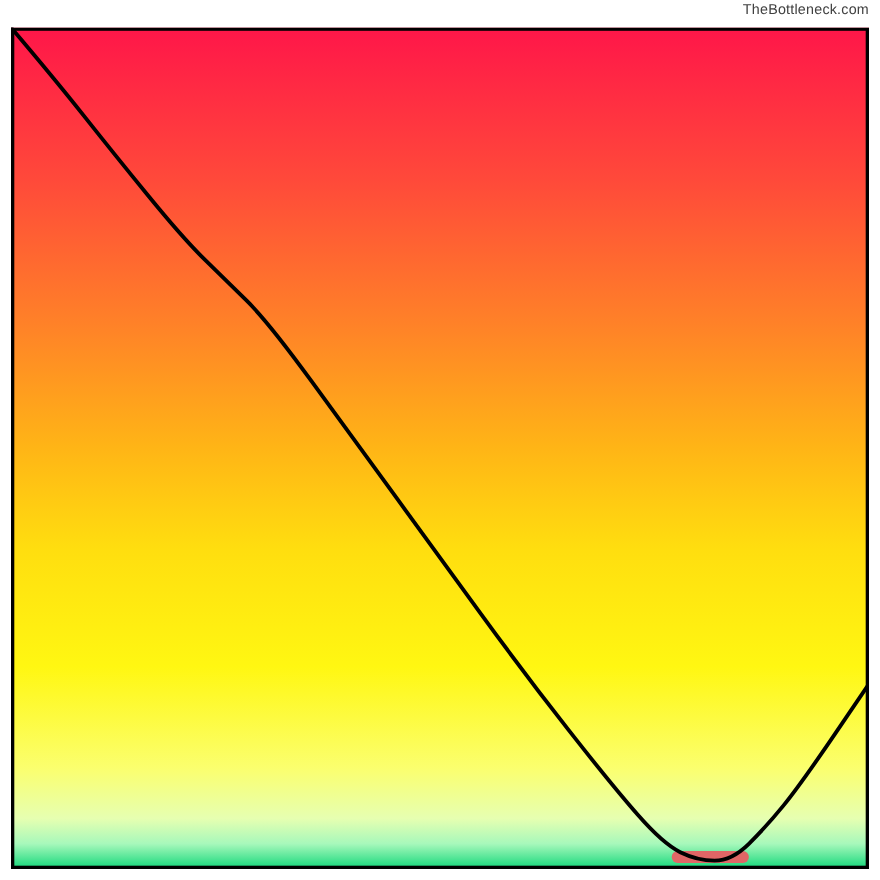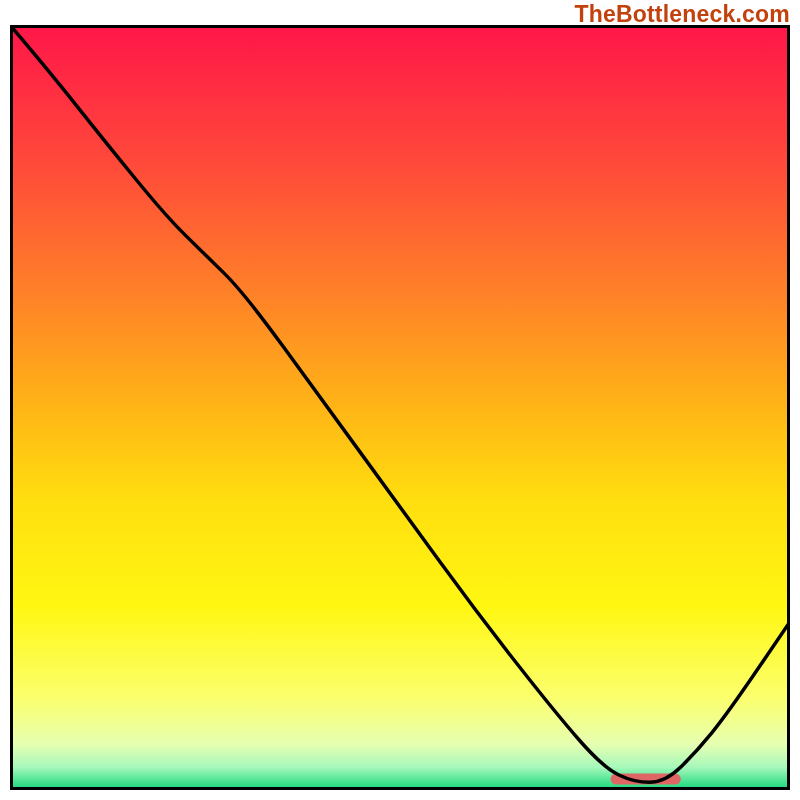--- a/index.html
+++ b/index.html
@@ -8,23 +8,23 @@
     width: 800px;
     height: 800px;
     position: relative;
     font-family: Arial, Helvetica, sans-serif;
     background: #ffffff;
   }
   .attribution {
     position: absolute;
     top: 1px;
     right: 10px;
-    font-size: 23px;
-    color: #c2410c;
-    font-weight: 700;
+    font-size: 13px;
+    color: #404040;
+    font-weight: 400;
     letter-spacing: 0.2px;
   }
   .plot-wrapper {
     position: absolute;
     left: 10px;
     top: 25px;
     width: 780px;
     height: 765px;
   }
   svg {

